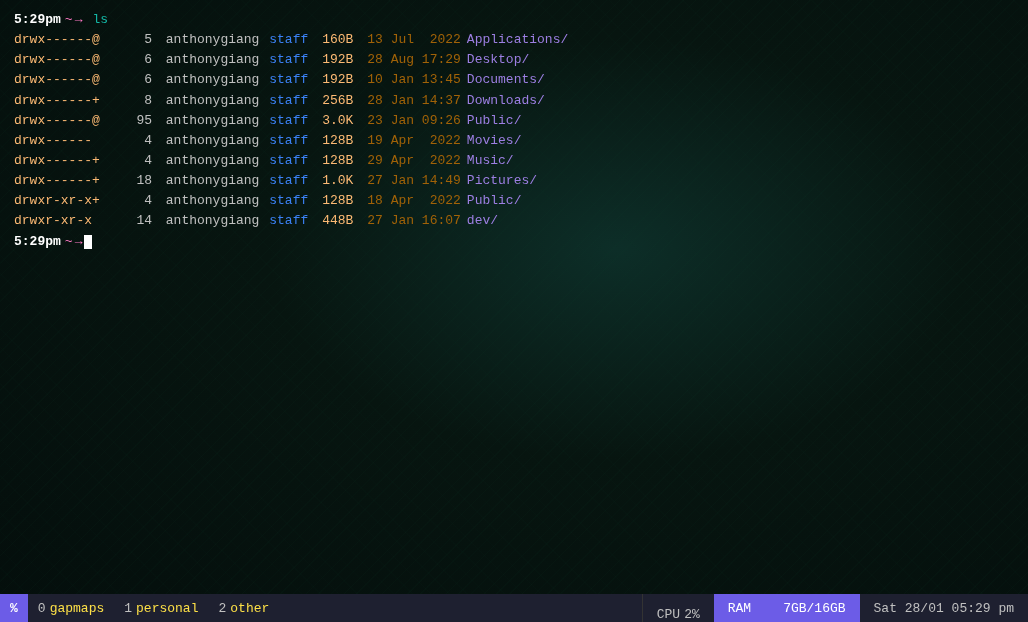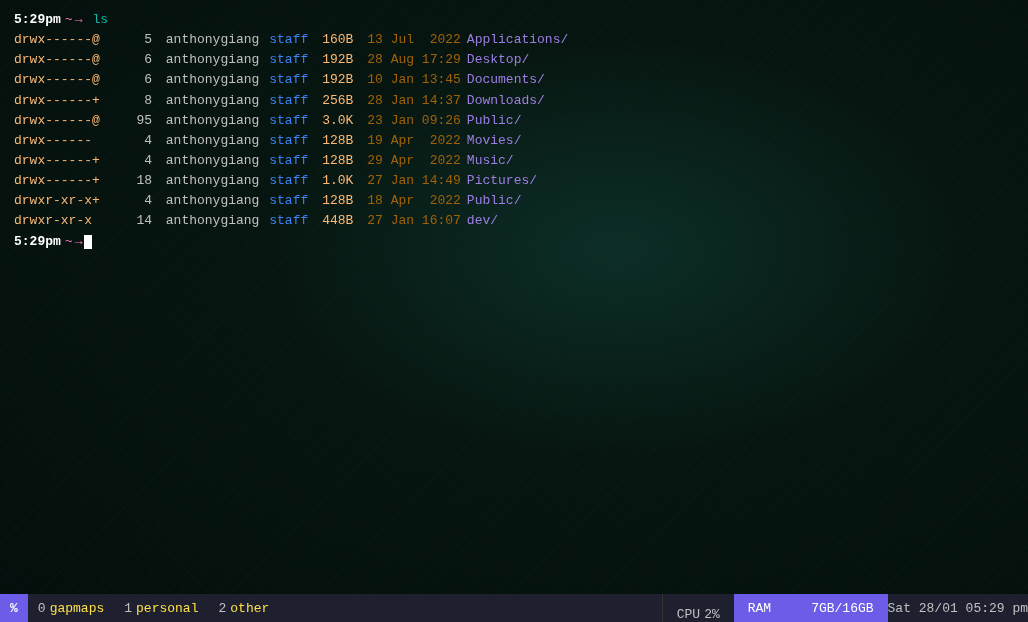--- a/index.html
+++ b/index.html
@@ -214,27 +214,27 @@
       color: #ffffff;
       padding: 0 14px;
       display: flex;
       align-items: center;
       font-size: 13px;
       gap: 28px;
     }
 
     .status-ram-val {
       color: #ffffff;
-      margin-left: 12px;
+      margin-left: 4px;
     }
 
     .status-datetime {
       background: #1e2030;
       color: #c0c0c0;
-      padding: 0 0;
+      padding: 0 14px;
       display: flex;
       align-items: center;
       font-size: 13px;
     }
   </style>
 </head>
 <body>
 
 <div id="bg"></div>
 

